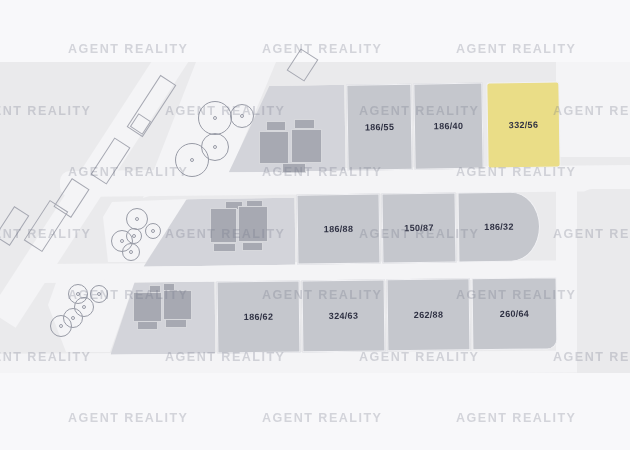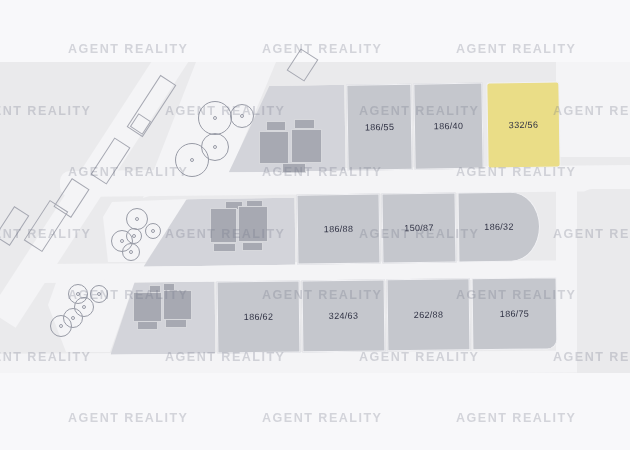--- a/index.html
+++ b/index.html
@@ -9,21 +9,21 @@
   .map{position:absolute;left:0;top:62px;width:630px;height:311px;background:#eaeaec;overflow:hidden;}
   .layer{position:absolute;inset:0;}
   .road{position:absolute;background:#f4f4f6;}
   .poly{position:absolute;inset:0;background:#f4f4f6;}
   
   .row{position:absolute;}
   .plot{position:absolute;top:0;bottom:0;background:#c5c7cd;border:1px solid #f1f1f4;
         display:flex;align-items:center;justify-content:center;box-sizing:border-box;}
   .plot.bldg{background:#d3d4da;border:none;}
   .plot.hl{background:#eadd87;border-radius:3px;}
-  .lbl{font-size:9px;font-weight:normal;color:#2f3143;letter-spacing:.3px;white-space:nowrap;}
+  .lbl{font-size:9px;font-weight:bold;color:#2f3143;letter-spacing:.3px;white-space:nowrap;}
   
   .b{position:absolute;background:#a7a9b2;border:1px solid rgba(255,255,255,.55);box-sizing:border-box;}
   
   .o{position:absolute;border:1px solid #a6a8b2;background:transparent;box-sizing:border-box;}
   
   .tree{position:absolute;border:1px solid #989ba6;border-radius:50%;box-sizing:border-box;}
   .tree::after{content:"";position:absolute;left:50%;top:50%;width:4px;height:4px;margin:-2px 0 0 -2px;
                border:1px solid #989ba6;border-radius:50%;box-sizing:border-box;}
   
   .wm{position:absolute;white-space:nowrap;font-size:13.5px;font-weight:600;letter-spacing:1.6px;
@@ -88,21 +88,21 @@
       <div class="plot" style="left:107px;width:83px;">
         <span class="lbl">186/62</span>
       </div>
       <div class="plot" style="left:192px;width:83px;">
         <span class="lbl">324/63</span>
       </div>
       <div class="plot" style="left:277px;width:83px;">
         <span class="lbl">262/88</span>
       </div>
       <div class="plot" style="left:362px;width:85px;border-bottom-right-radius:10px;">
-        <span class="lbl">186/75</span>
+        <span class="lbl">260/64</span>
       </div>
     </div>
 
     <div class="layer" style="z-index:6;">
       <div class="b" style="left:266px;top:59px;width:20px;height:10px;"></div>
       <div class="b" style="left:294px;top:57px;width:21px;height:10px;"></div>
       <div class="b" style="left:259px;top:69px;width:30px;height:33px;"></div>
       <div class="b" style="left:291px;top:67px;width:31px;height:34px;"></div>
       <div class="b" style="left:282px;top:101px;width:24px;height:10px;"></div>
     </div>

